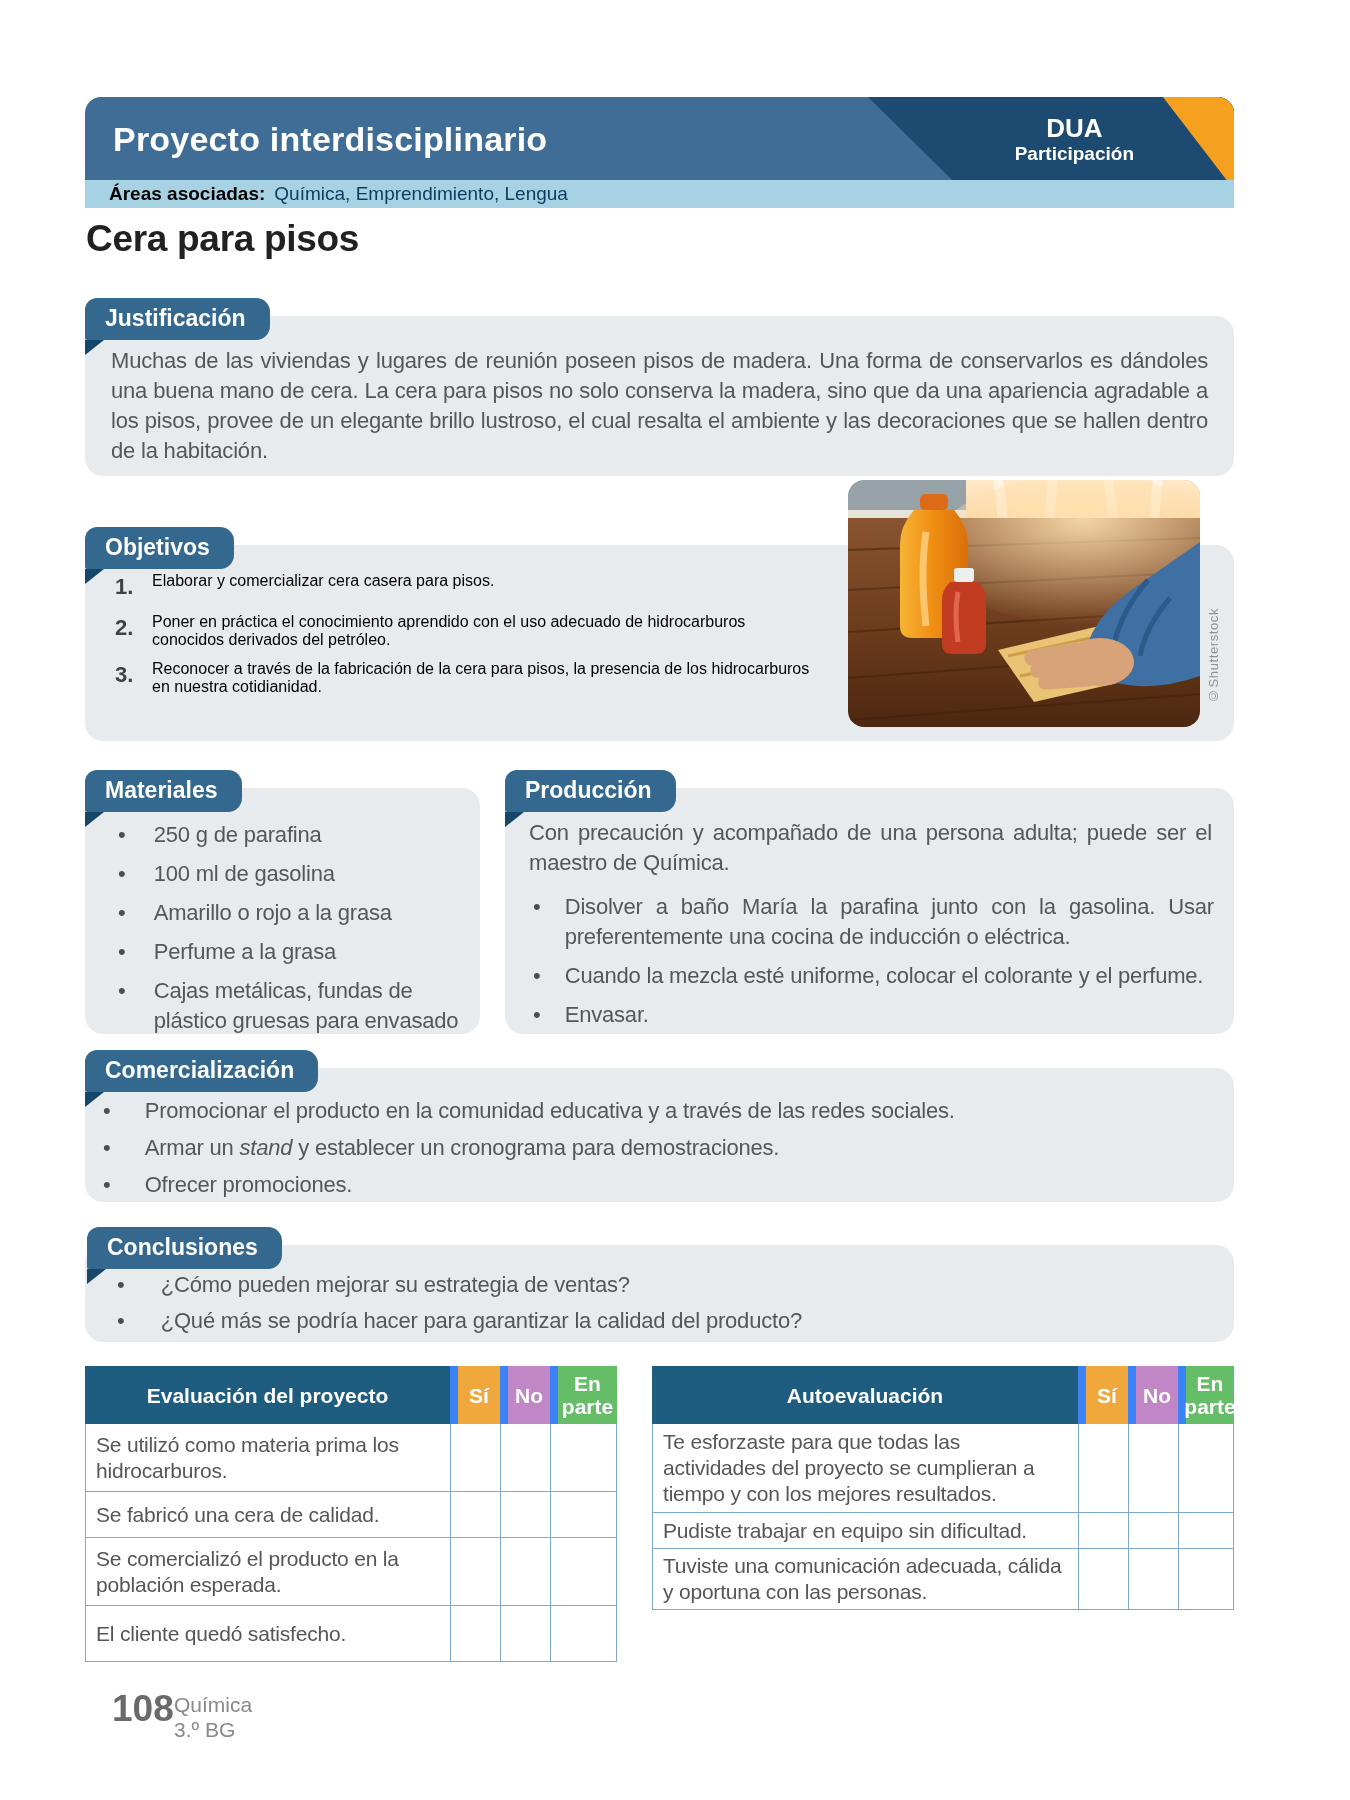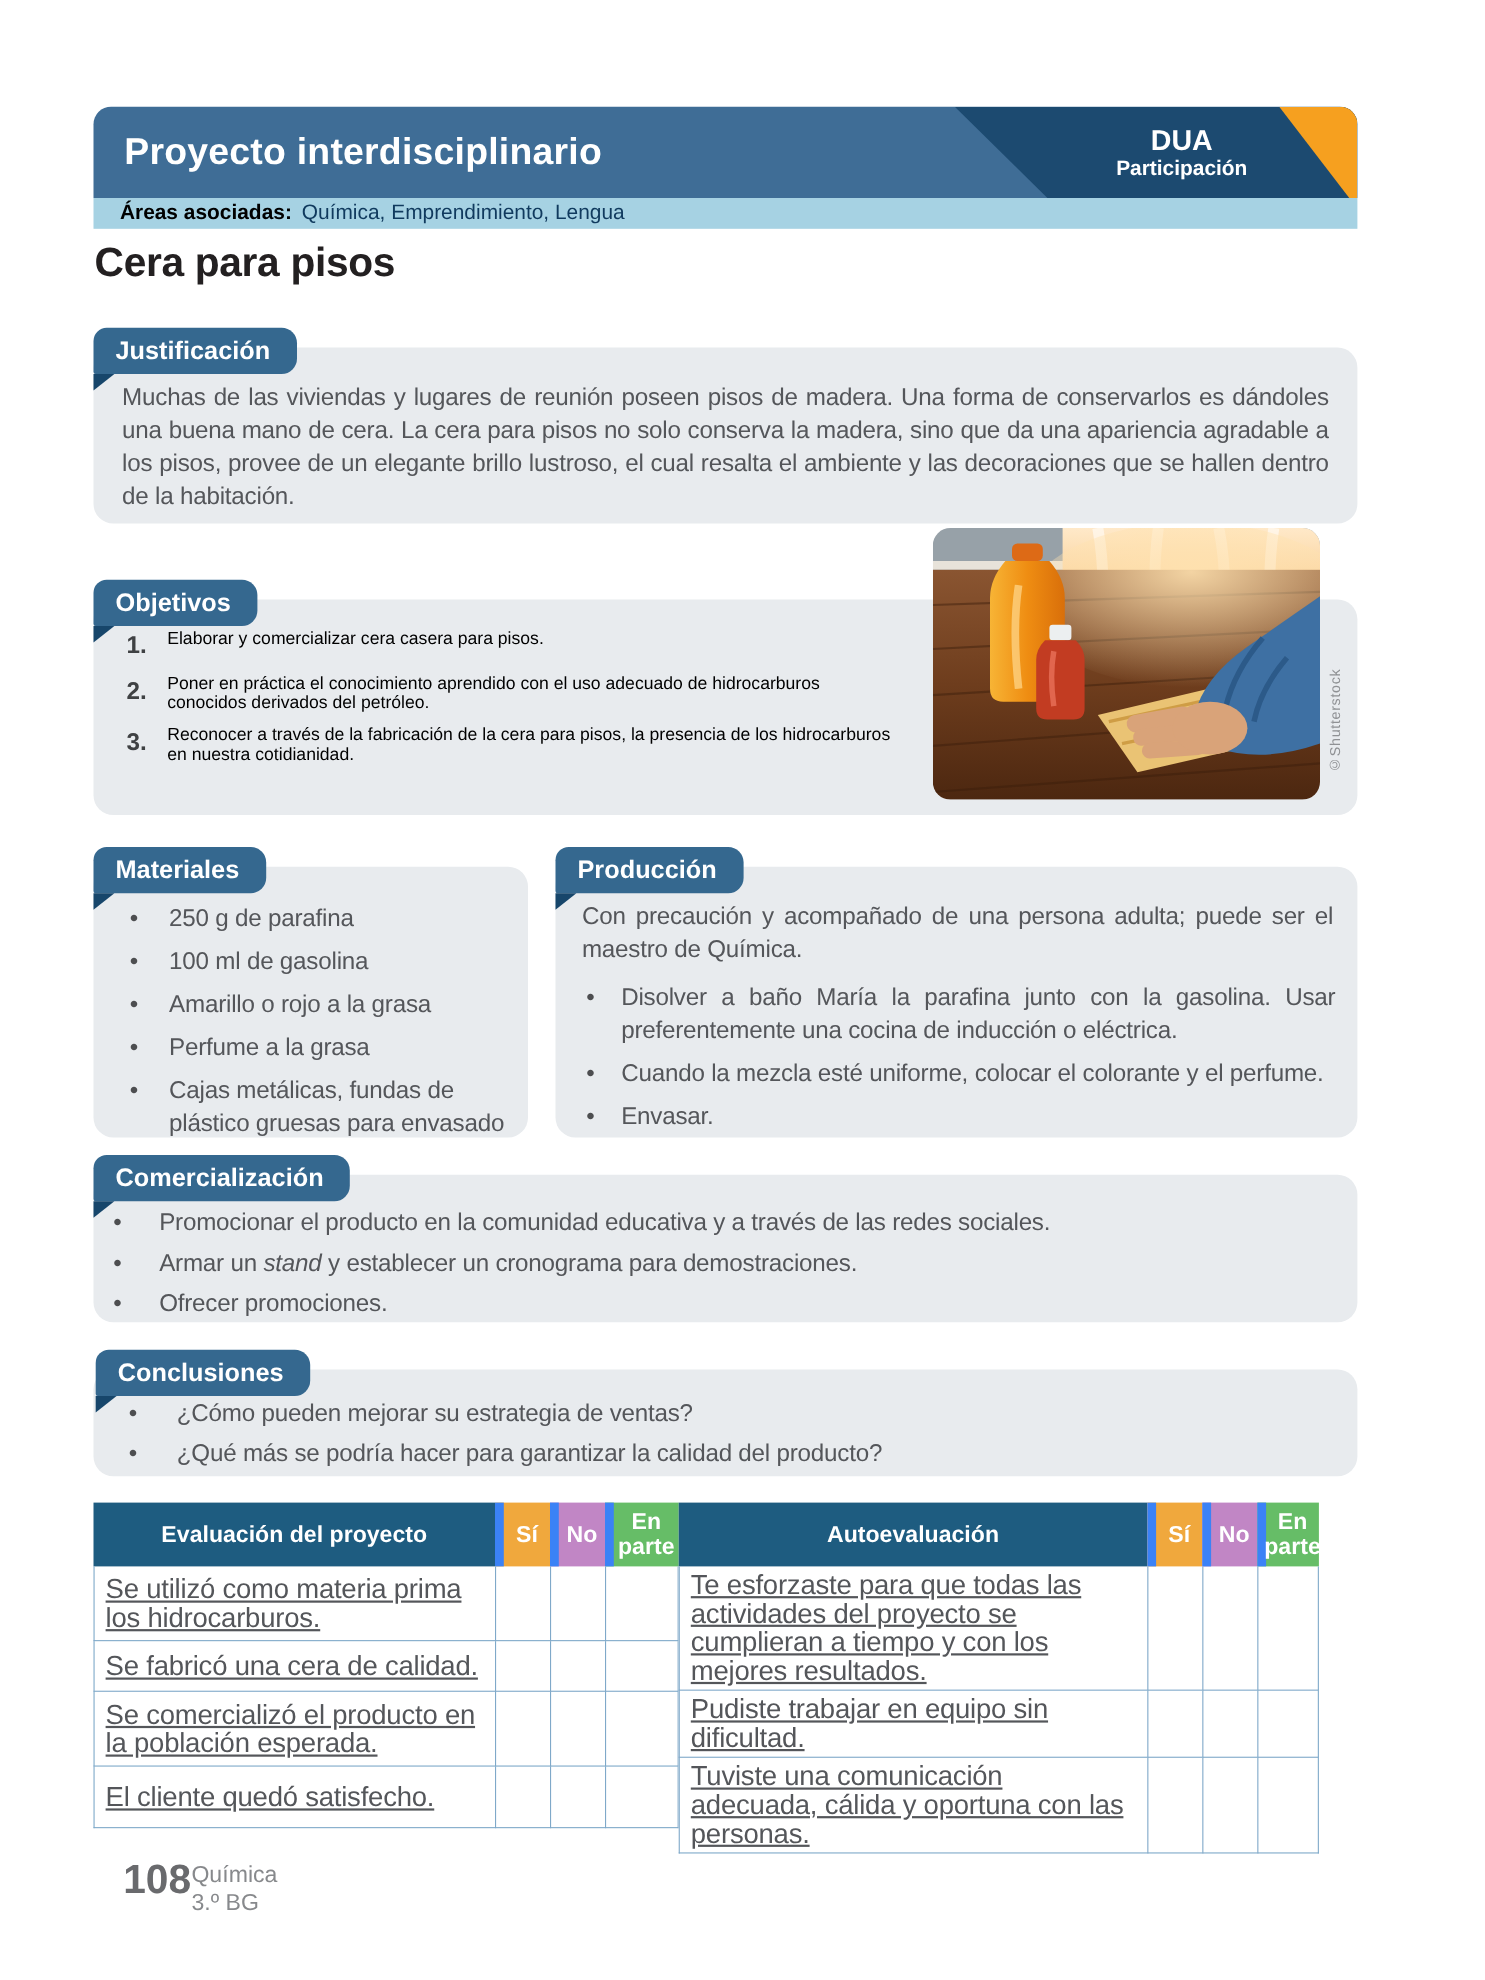--- a/index.html
+++ b/index.html
@@ -58,21 +58,21 @@
   .th-title{background:#1e5c80;}
   .th-si{background:#f0a83d;}
   .th-no{background:#c186c5;}
   .th-ep{background:#66bd67;}
   .th + .th{border-left:8px solid #3b82f6;}
   .trow{display:grid;background:#ffffff;}
   .td{border-left:1.5px solid #7fa9c9;border-bottom:1.5px solid #7fa9c9;box-sizing:border-box;
       display:flex;align-items:center;}
   .td:first-child{padding:4px 10px;}
   .td:last-child{border-right:1.5px solid #7fa9c9;}
-  .td-text{color:#54565a;font-size:25px;line-height:26px;letter-spacing:-.2px;text-decoration:underline;}
+  .td-text{color:#54565a;font-size:21px;line-height:26px;letter-spacing:-.2px;}
 
   
   .pg-num{position:absolute;left:112px;top:1688px;font-size:37px;font-weight:700;color:#696a6d;}
   .pg-info{position:absolute;left:174px;top:1692px;color:#87898c;font-size:21px;line-height:25px;}
 </style>
 </head>
 <body>
 
 <div class="page">
 
@@ -286,21 +286,21 @@
     <div class="trow" style="grid-template-columns:365px 50px 50px 67px;min-height:56px;">
       <div class="td">
           <span class="td-text">El cliente quedó satisfecho.</span>
         </div>
       <div class="td"></div>
       <div class="td"></div>
       <div class="td"></div>
     </div>
   </div>
 
-  <div class="tbl" style="left:617px;top:1366px;width:582px;">
+  <div class="tbl" style="left:652px;top:1366px;width:582px;">
     <div class="thead" style="grid-template-columns:426px 50px 50px 56px;">
       <div class="th th-title">Autoevaluación</div>
       <div class="th th-si">Sí</div>
       <div class="th th-no">No</div>
       <div class="th th-ep">En parte</div>
     </div>
     <div class="trow" style="grid-template-columns:426px 50px 50px 56px;min-height:89px;">
       <div class="td">
           <span class="td-text">Te esforzaste para que todas las actividades del proyecto se cumplieran a tiempo y con los mejores resultados.</span>
         </div>

